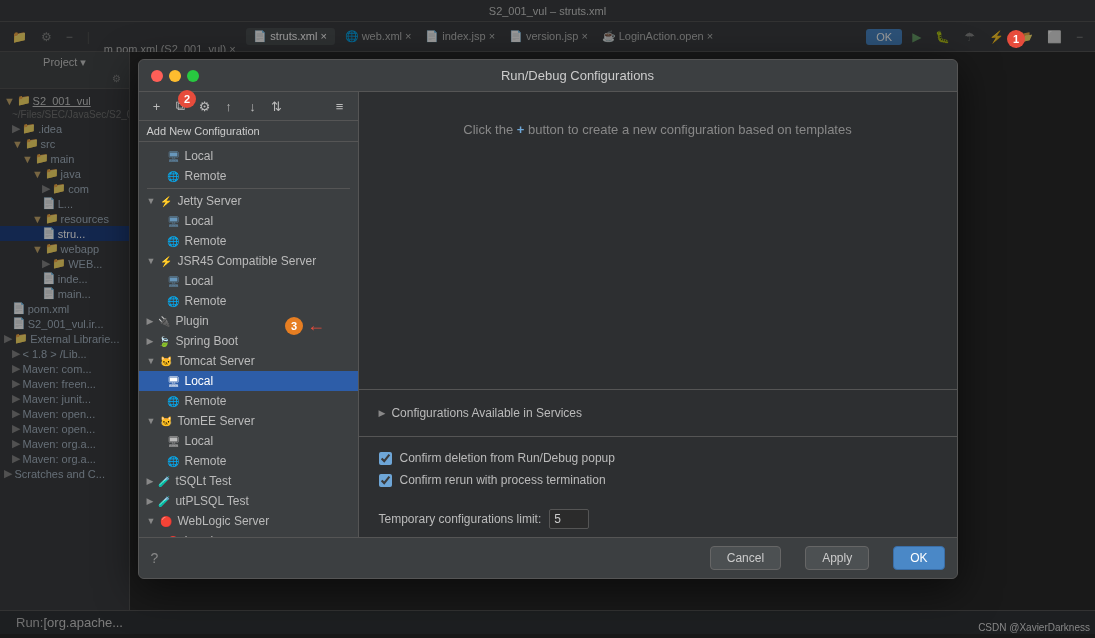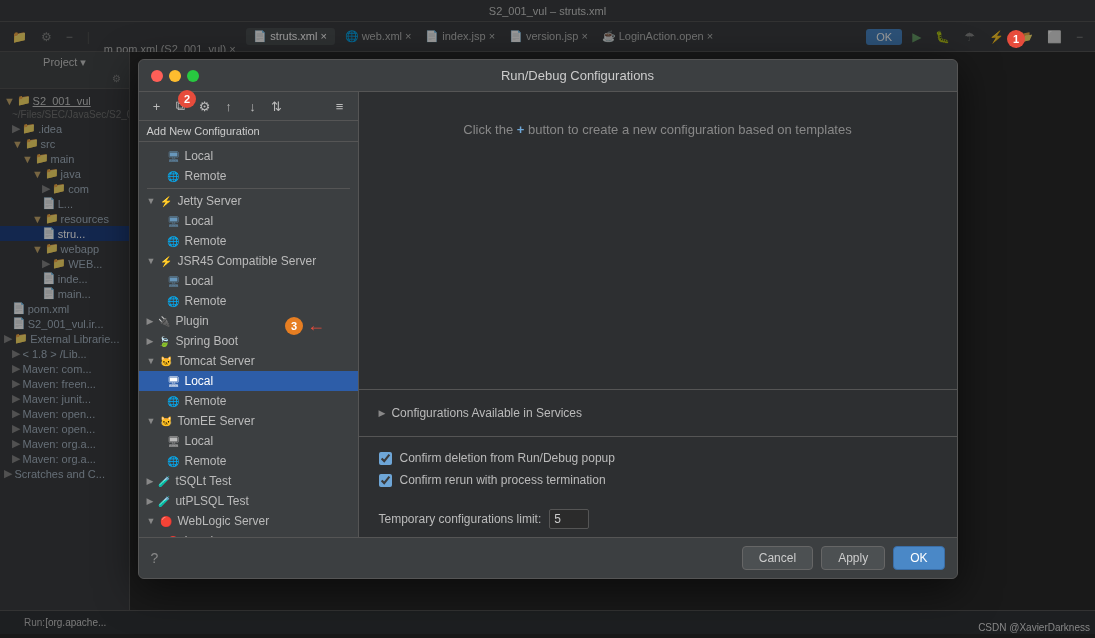--- a/index.html
+++ b/index.html
@@ -273,21 +273,21 @@
     .dialog-footer {
       display: flex;
       align-items: center;
       justify-content: space-between;
       padding: 8px 12px;
       border-top: 1px solid #555;
       background: #3c3f41;
       border-radius: 0 0 6px 6px;
     }
     .footer-left { display: flex; align-items: center; gap: 8px; }
-    .footer-right { display: flex; align-items: center; gap: 8px; }
+    .footer-right { display: flex; align-items: center; gap: 24px; }
     .dialog-btn {
       padding: 4px 16px;
       border-radius: 4px;
       border: 1px solid #666;
       font-size: 12px;
       cursor: pointer;
     }
     .btn-cancel {
       background: #4c5052;
       color: #ccc;
@@ -341,22 +341,22 @@
     .indent4 { padding-left: 42px; }
     .folder-color { color: #c8aa6e; }
 
     
     .run-bar {
       height: 24px;
       background: #313437;
       border-top: 1px solid #555;
       display: flex;
       align-items: center;
-      padding: 0 24px;
-      font-size: 10px;
+      padding: 0 16px;
+      font-size: 13px;
       color: #bbb;
     }
 
     .main-toolbar {
       height: 30px;
       background: #3c3f41;
       border-bottom: 1px solid #555;
       display: flex;
       align-items: center;
       padding: 0 8px;

